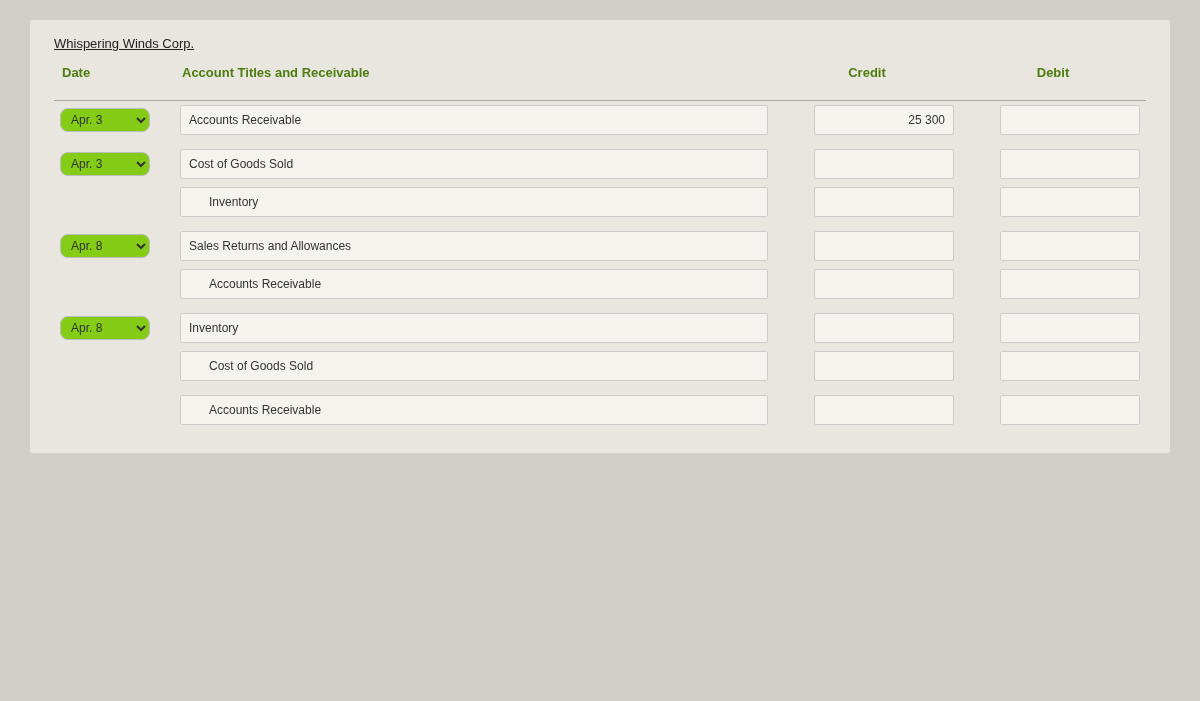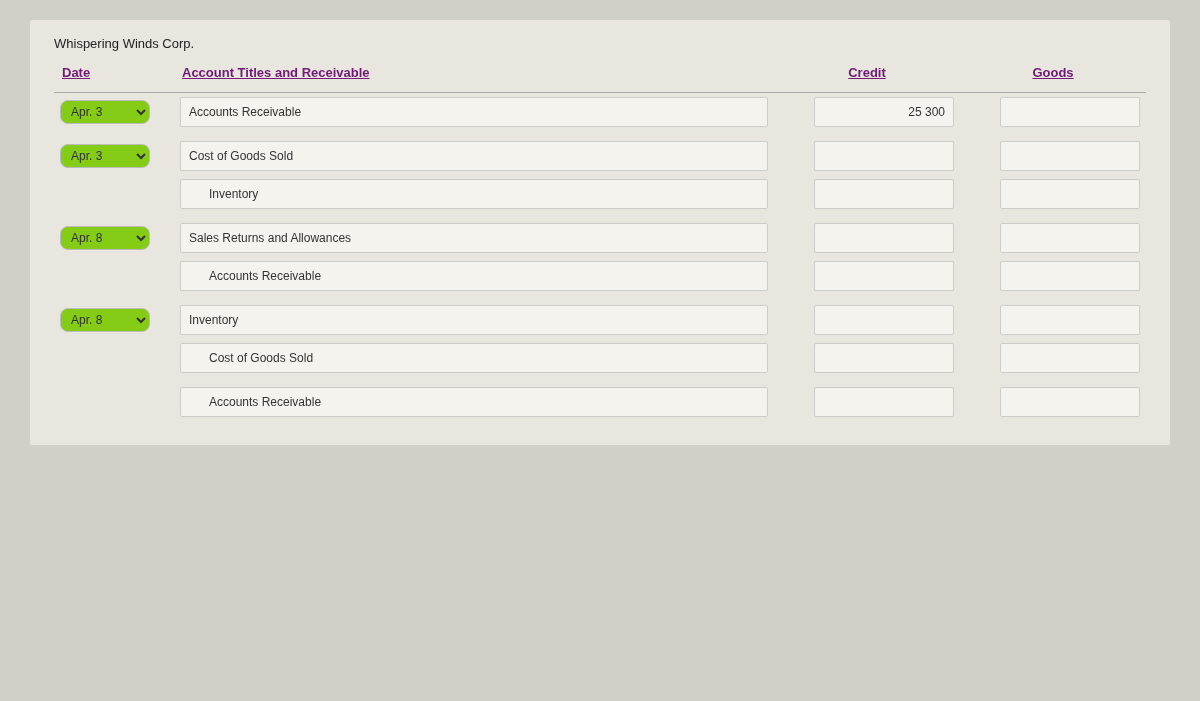--- a/index.html
+++ b/index.html
@@ -14,36 +14,36 @@
     }
     .page-wrapper {
       background: #e8e6df;
       width: 1140px;
       padding: 16px 24px 24px 24px;
       border-radius: 2px;
     }
     .company-name {
       font-size: 13px;
       font-weight: normal;
+      text-decoration: underline;
       color: #222;
       margin-bottom: 10px;
     }
     .journal-table {
       width: 100%;
       border-collapse: separate;
       border-spacing: 0;
     }
     .header-row th {
       font-size: 13px;
       font-weight: bold;
-      color: #701a75;
-      padding: 4px 8px 12px 8px;
+      color: #4d7c0f;
+      padding: 4px 8px 20px 8px;
       text-align: left;
       border-bottom: 1px solid #aaa;
-      text-decoration: underline;
     }
     .header-row th.debit-col,
     .header-row th.credit-col {
       text-align: center;
     }
     .col-date { width: 120px; }
     .col-account { width: auto; }
     .col-debit { width: 160px; }
     .col-credit { width: 160px; }
 
@@ -107,21 +107,21 @@
 <body>
 
 <div class="page-wrapper">
   <div class="company-name">Whispering Winds Corp.</div>
   <table class="journal-table">
     <thead>
       <tr class="header-row">
         <th class="col-date">Date</th>
         <th class="col-account">Account Titles and Receivable</th>
         <th class="col-debit debit-col">Credit</th>
-        <th class="col-credit credit-col">Goods</th>
+        <th class="col-credit credit-col">Debit</th>
       </tr>
     </thead>
     <tbody id="journal-body">
     <tr class="entry-row">
           <td class="date-cell"><select class="date-select"><option>Apr. 3</option></select></td>
           <td><input type="text" class="account-input" value="Accounts Receivable" style=""></td>
           <td class="debit-cell">
             <div class="input-wrapper">
               <input type="text" class="amount-input" value="25 300" style="">
             </div>

